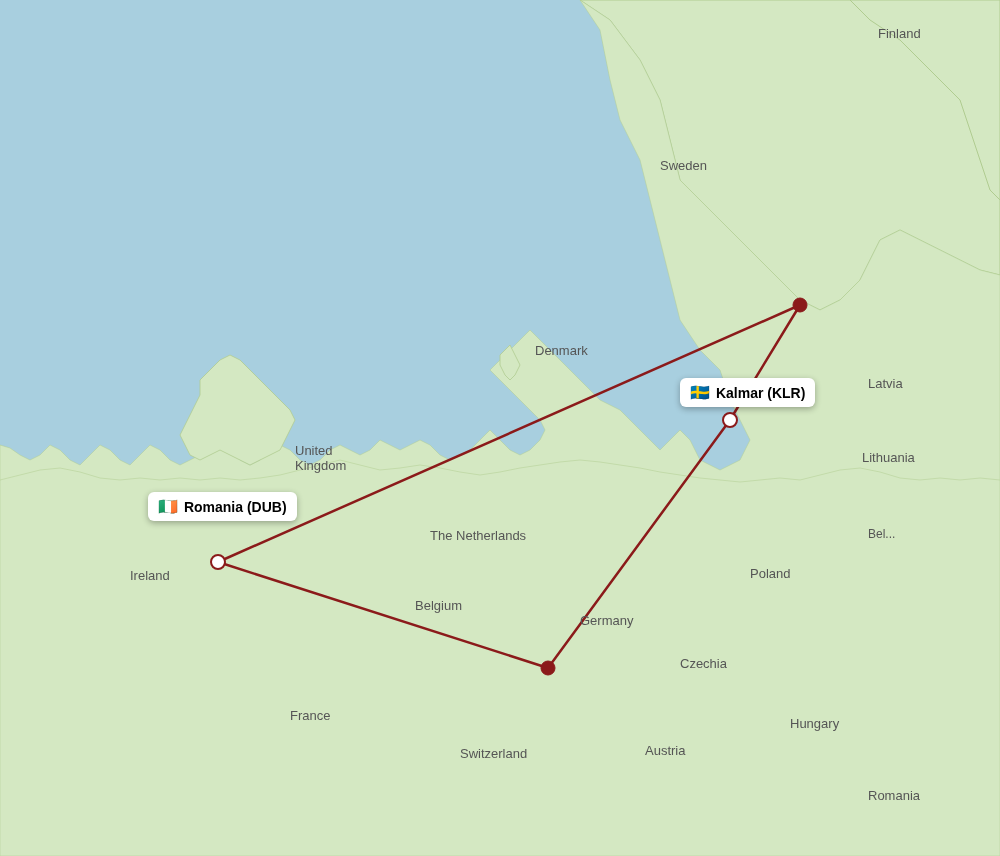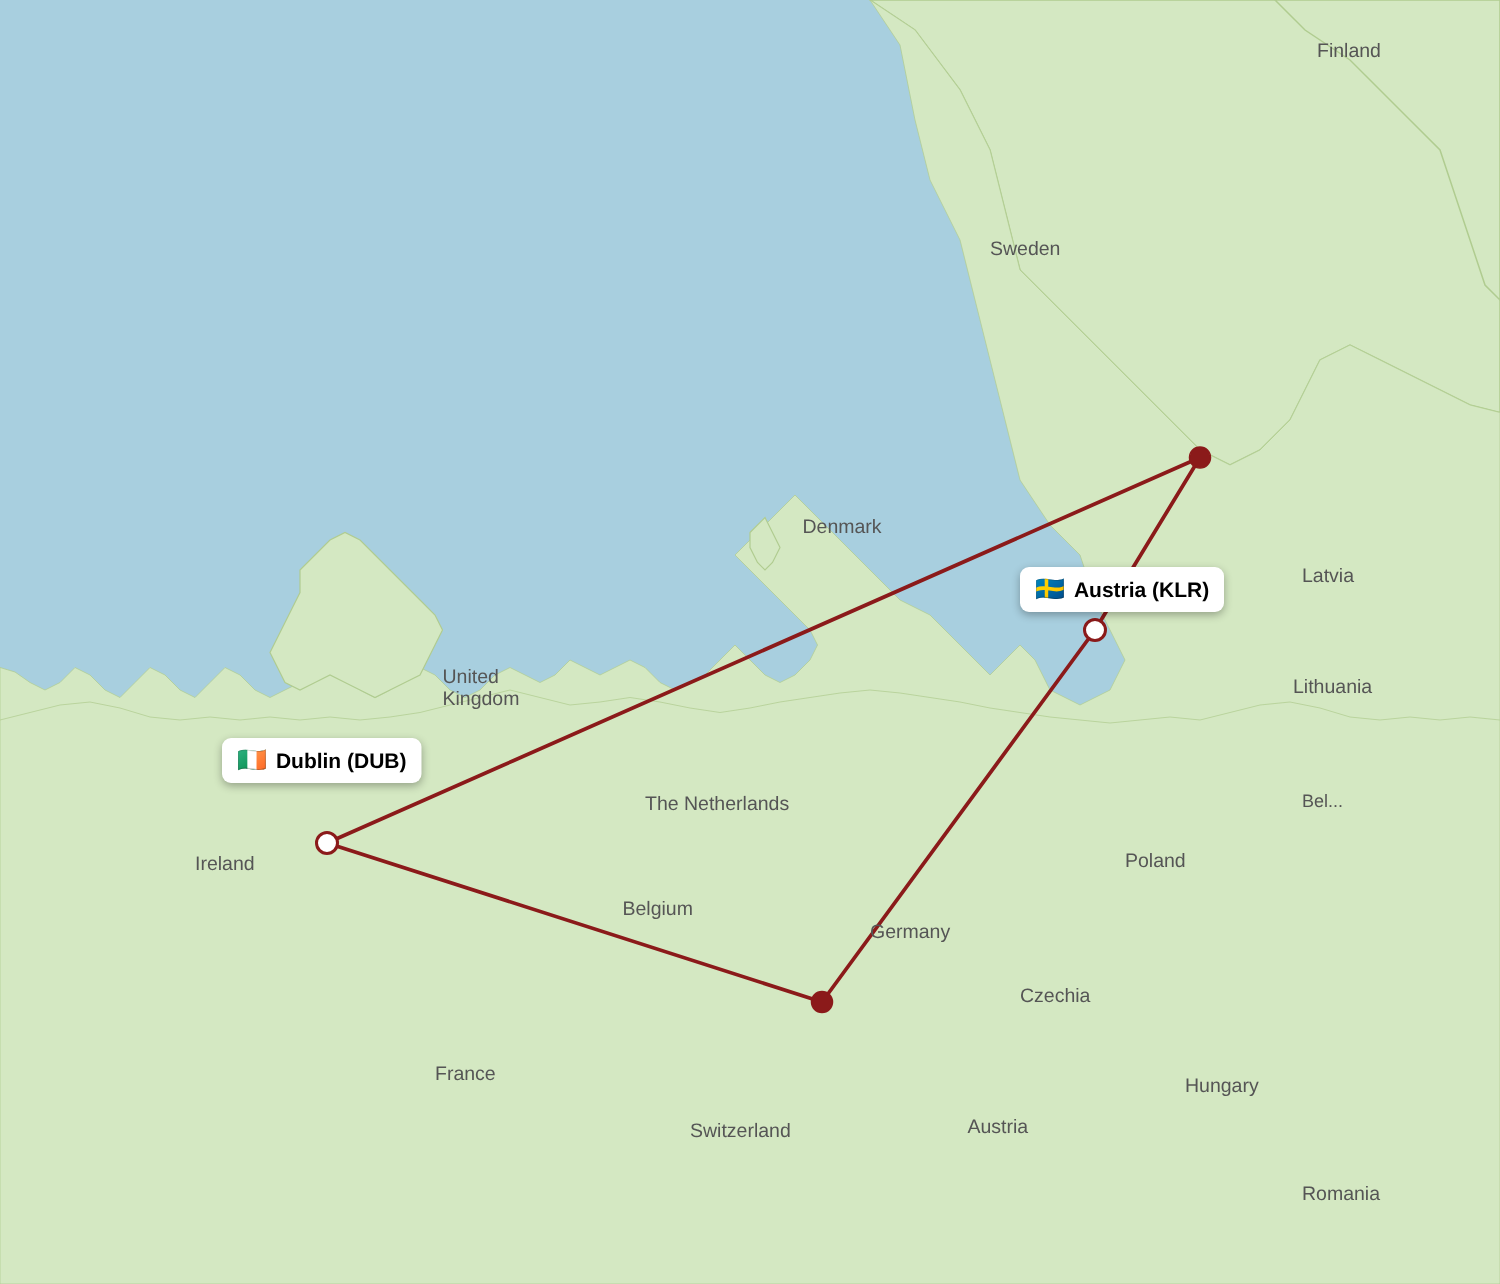--- a/index.html
+++ b/index.html
@@ -105,21 +105,21 @@
     <text x="790" y="728" font-size="13" fill="#555" font-family="Arial, sans-serif">Hungary</text>
     <text x="868" y="388" font-size="13" fill="#555" font-family="Arial, sans-serif">Latvia</text>
     <text x="862" y="462" font-size="13" fill="#555" font-family="Arial, sans-serif">Lithuania</text>
     <text x="868" y="800" font-size="13" fill="#555" font-family="Arial, sans-serif">Romania</text>
     <text x="878" y="38" font-size="13" fill="#555" font-family="Arial, sans-serif">Finland</text>
     <text x="868" y="538" font-size="12" fill="#555" font-family="Arial, sans-serif">Bel...</text>
   </svg>
 
   <div class="map-label" id="label-dublin">
     <span class="flag">🇮🇪</span>
-    <span>Dublin (DUB)</span>
+    <span>Romania (DUB)</span>
   </div>
 
   <div class="map-label" id="label-kalmar">
     <span class="flag">🇸🇪</span>
-    <span>Austria (KLR)</span>
+    <span>Kalmar (KLR)</span>
   </div>
 
 </div>
 
 </body></html>

